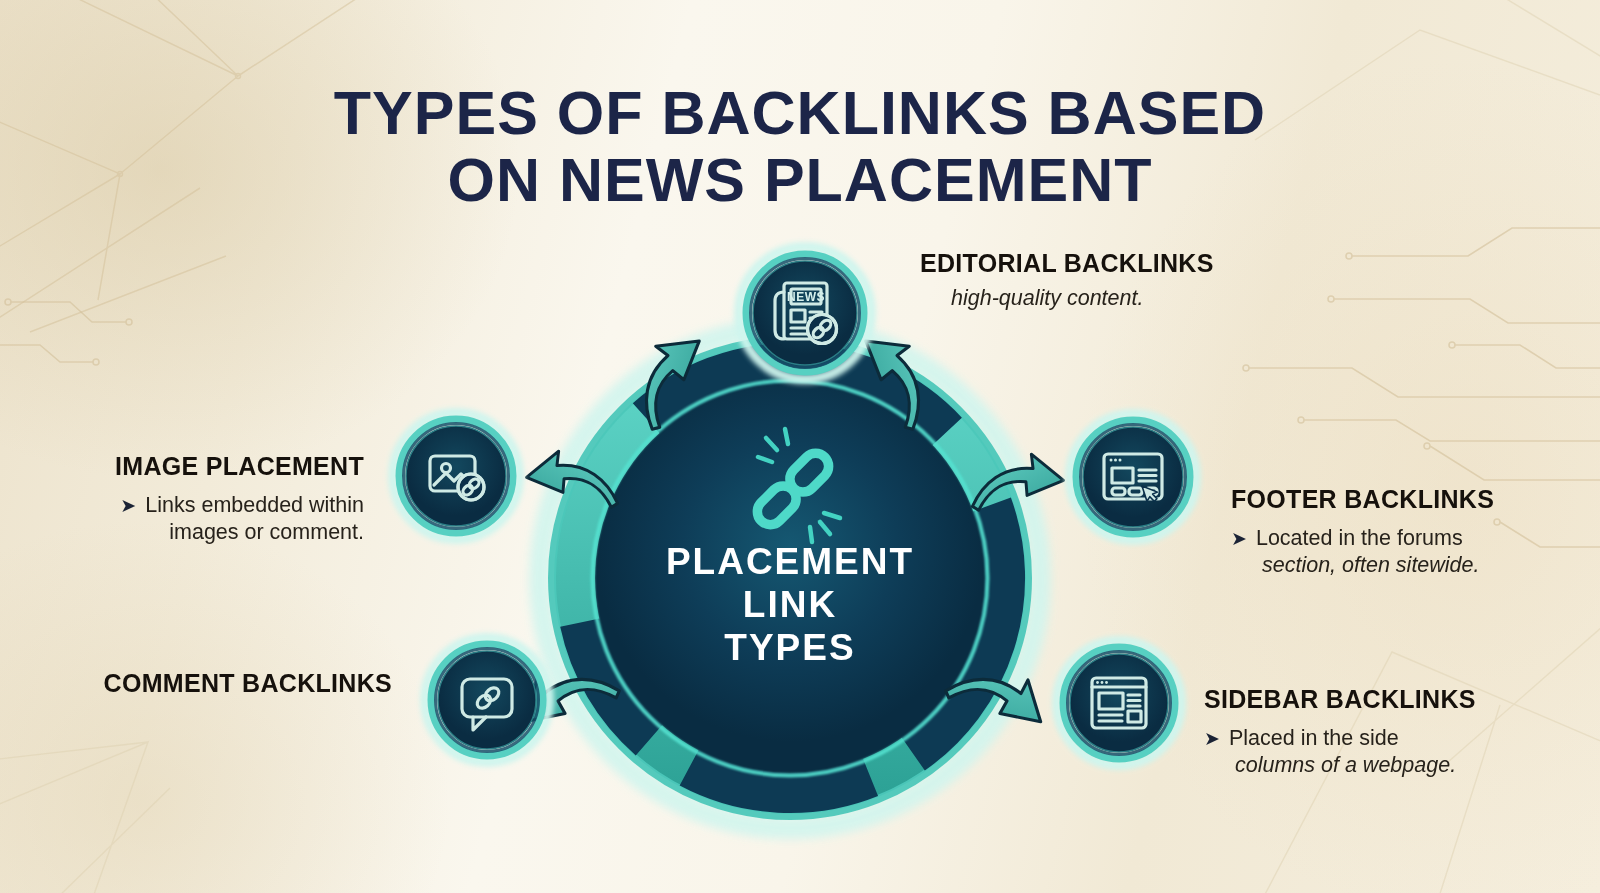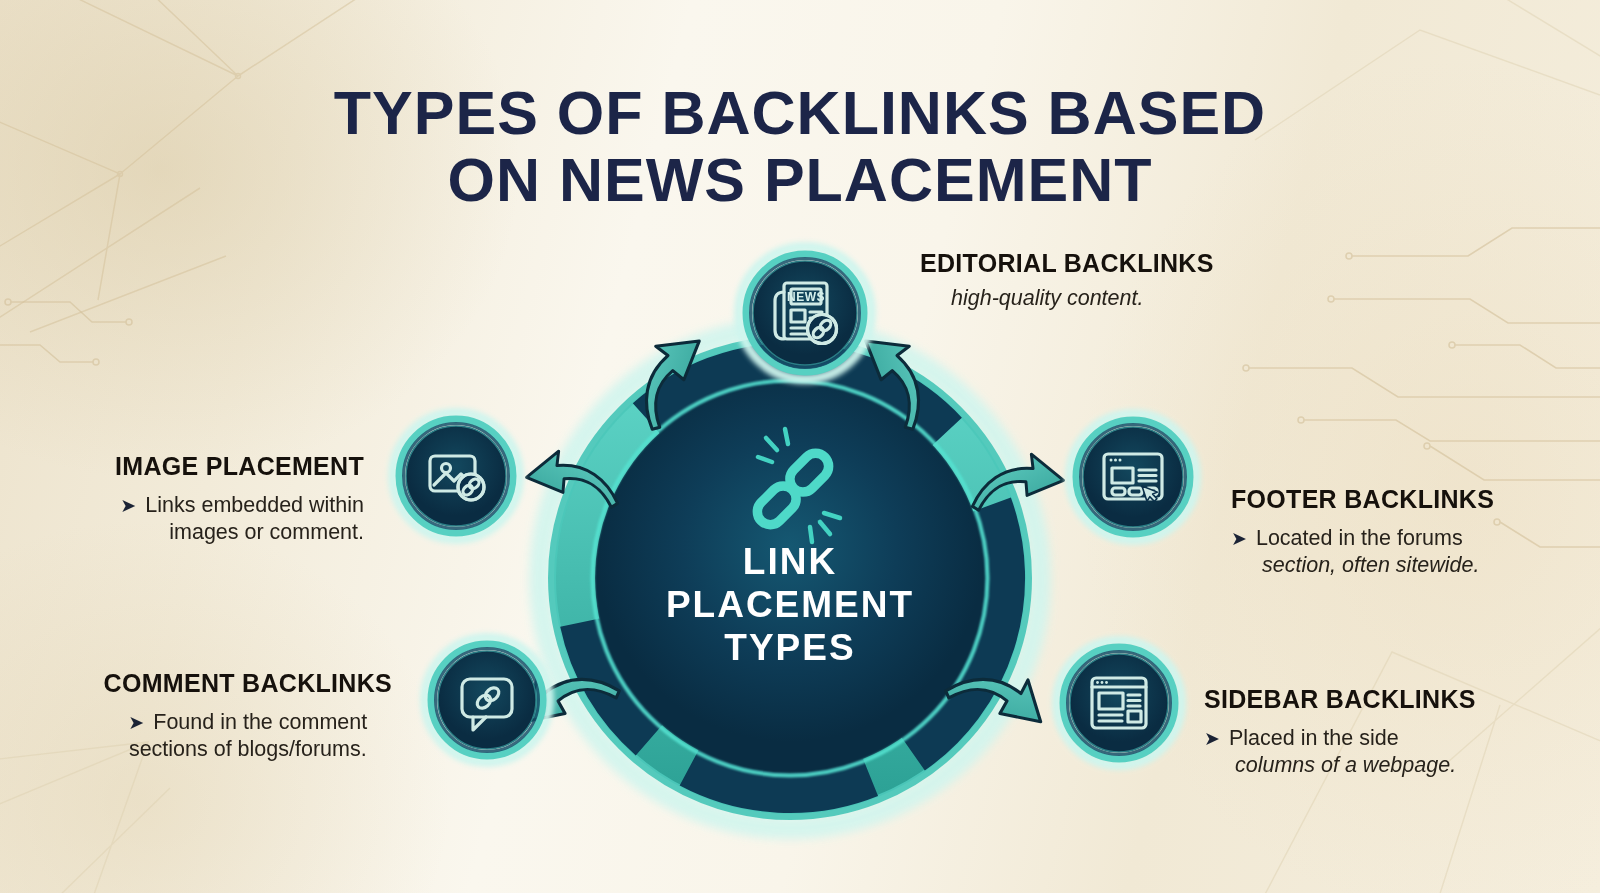--- a/index.html
+++ b/index.html
@@ -287,22 +287,22 @@
       </g>
     </g>
   </svg>
 
   <h1 class="title" style="margin:0;">
     <span>TYPES OF BACKLINKS BASED</span><br>
     <span>ON NEWS PLACEMENT</span>
   </h1>
 
   <div class="center-label">
+    <div>PLACEMENT</div>
     <div>LINK</div>
-    <div>PLACEMENT</div>
     <div>TYPES</div>
   </div>
 
   <div class="section sec-editorial sec-left">
     <div class="sec-heading">EDITORIAL BACKLINKS</div>
     <div class="sec-desc">
       <div class="desc-line indent"><span>high-quality content.</span></div>
     </div>
   </div>
 
@@ -317,24 +317,20 @@
   <div class="section sec-footer sec-left">
     <div class="sec-heading">FOOTER BACKLINKS</div>
     <div class="sec-desc">
       <div class="desc-line"><span class="bullet">➤</span><span>Located in the forums</span></div>
       <div class="desc-line indent"><span>section, often sitewide.</span></div>
     </div>
   </div>
 
   <div class="section sec-comment">
     <div class="sec-heading">COMMENT BACKLINKS</div>
-    <div class="sec-desc">
-      <div class="desc-line"><span class="bullet">➤</span><span>Found in the comment</span></div>
-      <div class="desc-line"><span>sections of blogs/forums.</span></div>
-    </div>
   </div>
 
   <div class="section sec-sidebar sec-left">
     <div class="sec-heading">SIDEBAR BACKLINKS</div>
     <div class="sec-desc">
       <div class="desc-line"><span class="bullet">➤</span><span>Placed in the side</span></div>
       <div class="desc-line indent"><span>columns of a webpage.</span></div>
     </div>
   </div>
 

